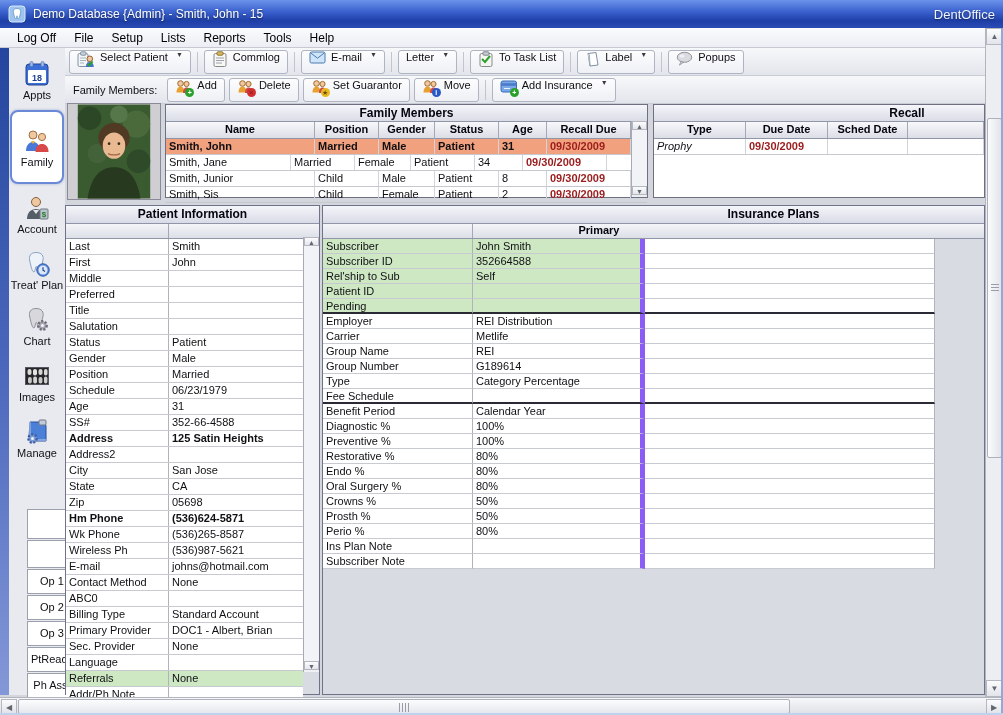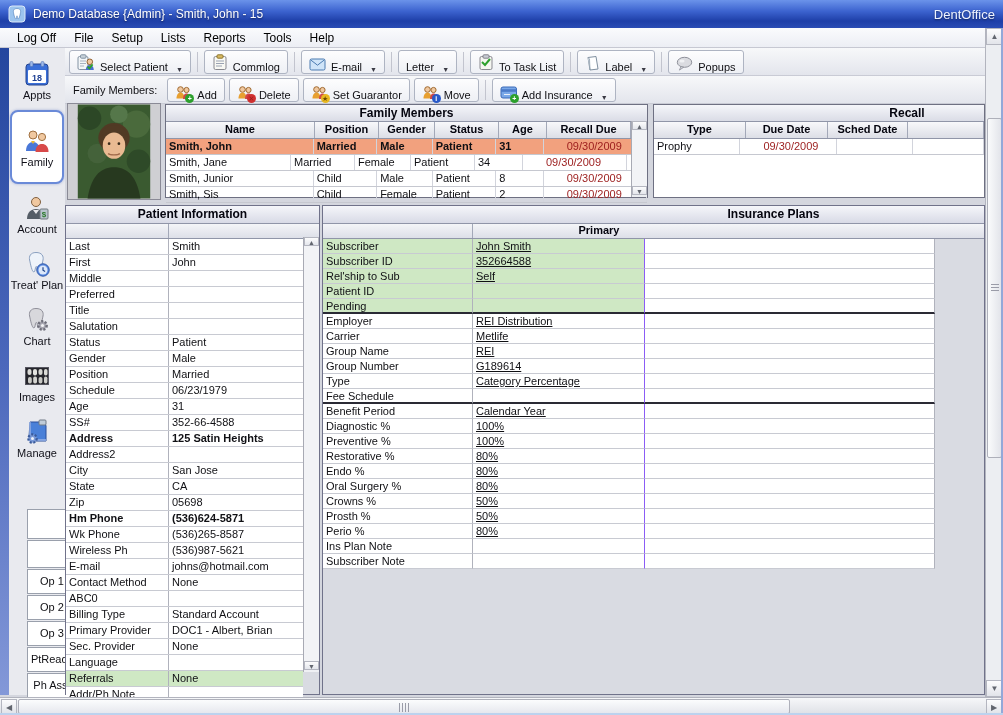--- a/index.html
+++ b/index.html
@@ -21,21 +21,21 @@
     background:linear-gradient(180deg,#fafbfd,#eceef4);border-bottom:1px solid #c6c8d2;
     display:flex;align-items:center;box-sizing:border-box;padding-left:8px;}
   .menu-item{padding:2px 9px;font-size:12px;color:#000;cursor:default;}
 
   
   .toolbar{position:absolute;left:65px;width:920px;height:28px;
     background:linear-gradient(180deg,#f7f8fa,#e3e5ec);border-bottom:1px solid #c9cbd5;
     display:flex;align-items:center;box-sizing:border-box;padding-left:4px;gap:4px;}
   #toolbar1{top:48px;}
   #toolbar2{top:76px;}
-  .tb-btn{display:flex;align-items:flex-end;gap:5px;height:22px;padding:0 7px;
+  .tb-btn{display:flex;align-items:flex-start;gap:5px;height:22px;padding:0 7px;
     border:1px solid #aeb4c2;border-radius:3px;background:linear-gradient(#fdfdfe,#eef0f5);
     white-space:nowrap;cursor:default;}
   .tb-btn .lbl{font-size:11px;}
   .dd{font-size:7px;color:#3a3a44;margin-left:3px;}
   .tb-sep{width:1px;height:20px;background:#c2c4ce;margin:0 2px;flex:0 0 auto;}
   .tb-label{font-size:11px;padding:0 6px 0 4px;}
   .ppl{position:relative;width:17px;height:16px;flex:0 0 auto;}
   .badge{position:absolute;right:-2px;bottom:-2px;width:9px;height:9px;border-radius:50%;
     font-size:7px;line-height:9px;text-align:center;color:#fff;font-weight:bold;}
   .badge.green{background:#2ca02c;}
@@ -78,21 +78,21 @@
   .gcell{box-sizing:border-box;padding:0 3px;overflow:hidden;white-space:nowrap;}
   .ghead .gcell{font-weight:bold;text-align:center;border-right:1px solid #a3a8b8;
     line-height:15px;color:#05050f;}
 
   
   .family-table{position:absolute;left:100px;top:0;width:483px;height:94px;background:#fff;
     border:1px solid #6e7082;box-sizing:border-box;}
   .fm-row{display:flex;height:15px;line-height:14px;border-bottom:1px solid #c6c8d0;}
   .fm-row .gcell{border-right:1px solid #d2d4dc;}
   .fm-row.selected{background:var(--sel-row,#f2a17e);font-weight:bold;}
-  .red{color:var(--recall-red,#9b1c1c);font-weight:normal;margin-left:20px;}
+  .red{color:var(--recall-red,#9b1c1c);font-weight:bold;}
   .fm-scroll{position:absolute;right:0;top:16px;width:16px;height:76px;background:#eceef2;
     border-left:1px solid #a8aab4;box-sizing:border-box;}
 
   
   .recall-table{position:absolute;left:588px;top:0;width:332px;height:94px;background:#fff;
     border:1px solid #6e7082;box-sizing:border-box;}
   .recall-title-text{display:inline-block;transform:translateX(88px);}
   .rc-row{display:flex;height:15px;line-height:14px;border-bottom:1px solid #c6c8d0;}
   .rc-row .gcell{border-right:1px solid #d2d4dc;}
 
@@ -125,21 +125,21 @@
   .ins-title-text{display:inline-block;transform:translateX(120px);}
   .ins-subhead{display:flex;height:14px;background:linear-gradient(#f4f5f8,#dddfe8);
     border-bottom:1px solid #9095a8;font-weight:bold;gap:40px;}
   .ins-subhead .c1{width:150px;border-right:1px solid #a3a8b8;box-sizing:border-box;}
   .ins-subhead .c2{width:172px;text-align:center;line-height:13px;color:#05050f;}
   .ins-rows{width:612px;}
   .ins-row{display:flex;height:15px;line-height:14px;}
   .ins-label{width:150px;box-sizing:border-box;padding:0 3px;background:#fff;
     border-right:1px solid #b0b2bc;border-bottom:1px solid #c8cad2;overflow:hidden;white-space:nowrap;}
   .ins-value{width:172px;box-sizing:border-box;padding:0 3px;background:#fff;
-    border-right:1px solid #8b5cf6;border-bottom:1px solid #c8cad2;overflow:hidden;white-space:nowrap;text-decoration:underline;}
+    border-right:5px solid #8b5cf6;border-bottom:1px solid #c8cad2;overflow:hidden;white-space:nowrap;}
   .ins-extra{width:290px;box-sizing:border-box;background:#fff;
     border-right:1px solid #b0b2bc;border-bottom:1px solid #c8cad2;}
   .ins-row .green{background:var(--hl-green,#cfe8c4);}
   .ins-row.thick .ins-label,.ins-row.thick .ins-value,.ins-row.thick .ins-extra{
     border-bottom:2px solid #2a2a34;}
 
   
   .vscroll{position:absolute;left:985px;top:28px;width:18px;height:669px;background:#eceef2;
     border-left:1px solid #b2b4be;box-sizing:border-box;}
   .vscroll .arrow{height:17px;line-height:16px;text-align:center;font-size:8px;color:#62666f;
@@ -517,21 +517,21 @@
     <div class="recall-table">
       <div class="gtitle"><span class="recall-title-text">Recall</span></div>
       <div class="ghead" id="rc-head">
           <div class="gcell" style="width: 92px;">Type</div>
           <div class="gcell" style="width: 82px;">Due Date</div>
           <div class="gcell" style="width: 80px;">Sched Date</div>
           <div class="gcell" style="width: 76px;"></div>
         </div>
       <div id="rc-body">
           <div class="rc-row">
-            <div class="gcell" style="width: 92px;">Prophy</div>
+            <div class="gcell" style="width: 92px; font-style: italic;">Prophy</div>
             <div class="gcell red" style="width: 82px;">09/30/2009</div>
             <div class="gcell" style="width: 80px;"></div>
             <div class="gcell" style="width: 76px;"></div>
           </div>
         </div>
     </div>
 
     <div class="patient-panel">
       <div class="panel-title">Patient Information</div>
       <div class="kv-blankhead">

